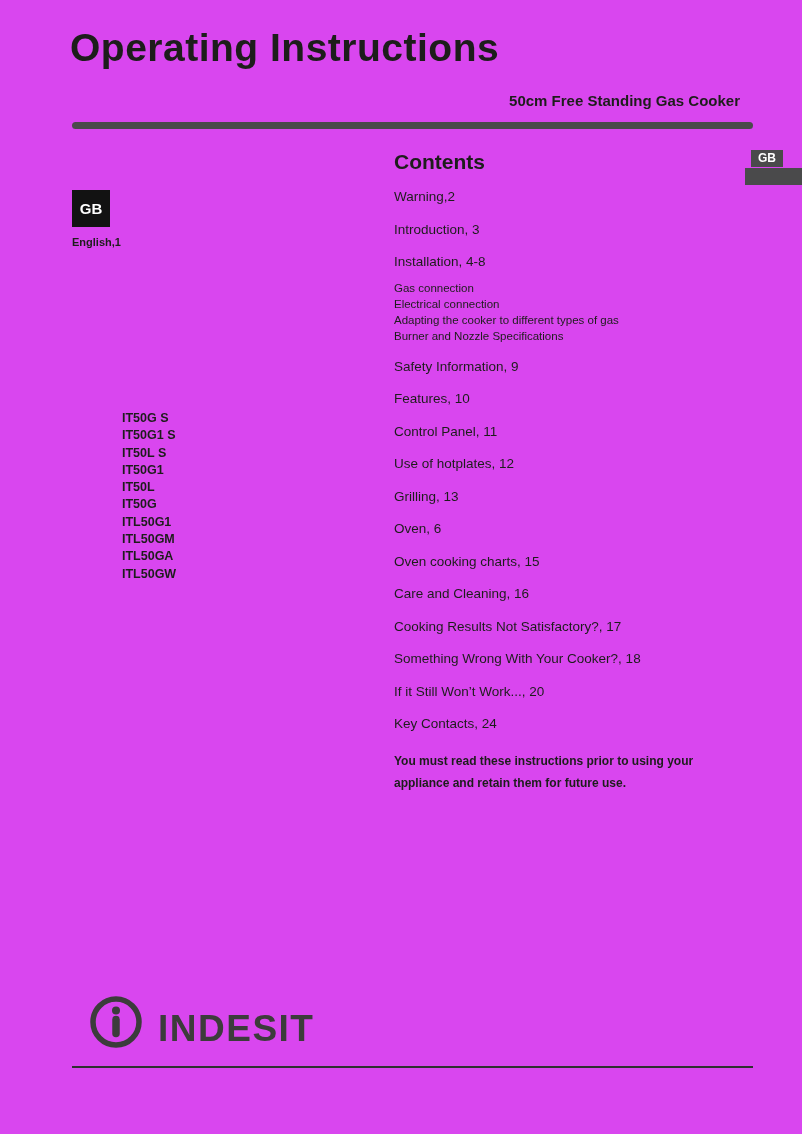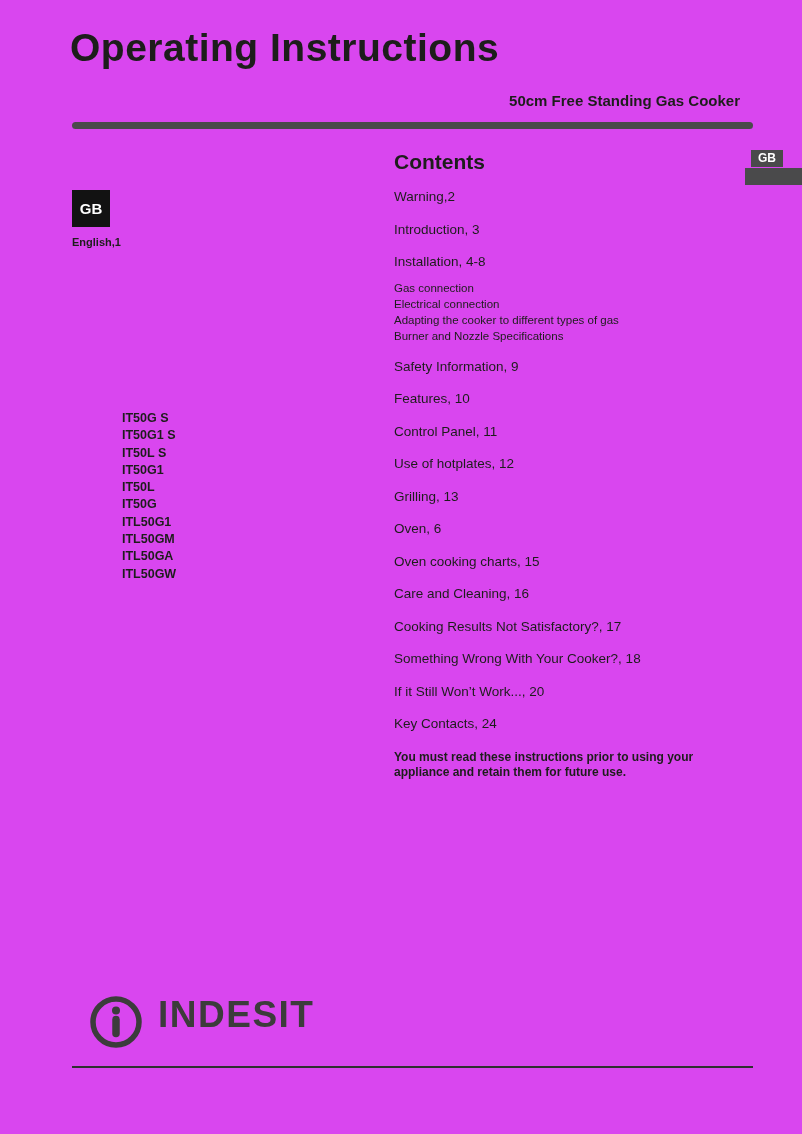--- a/index.html
+++ b/index.html
@@ -103,25 +103,25 @@
     margin: 0;
     font-size: 11.5px;
     font-weight: normal;
     line-height: 16px;
   }
   .toc-note {
     margin: 8px 0 8px 0;
     max-width: 300px;
     font-size: 12px;
     font-weight: bold;
-    line-height: 15px;
-  }
-
-  
-  .brand { position: absolute; left: 88px; top: 994px; display: flex; align-items: flex-start; }
+    line-height: 22px;
+  }
+
+  
+  .brand { position: absolute; left: 88px; top: 994px; display: flex; align-items: flex-end; }
   .brand-icon { width: 56px; height: 56px; }
   .brand-word {
     margin-left: 14px;
     font-size: 37px;
     font-weight: bold;
     letter-spacing: 1.5px;
     color: #3c3c3b;
   }
   .thin-rule {
     position: absolute;

